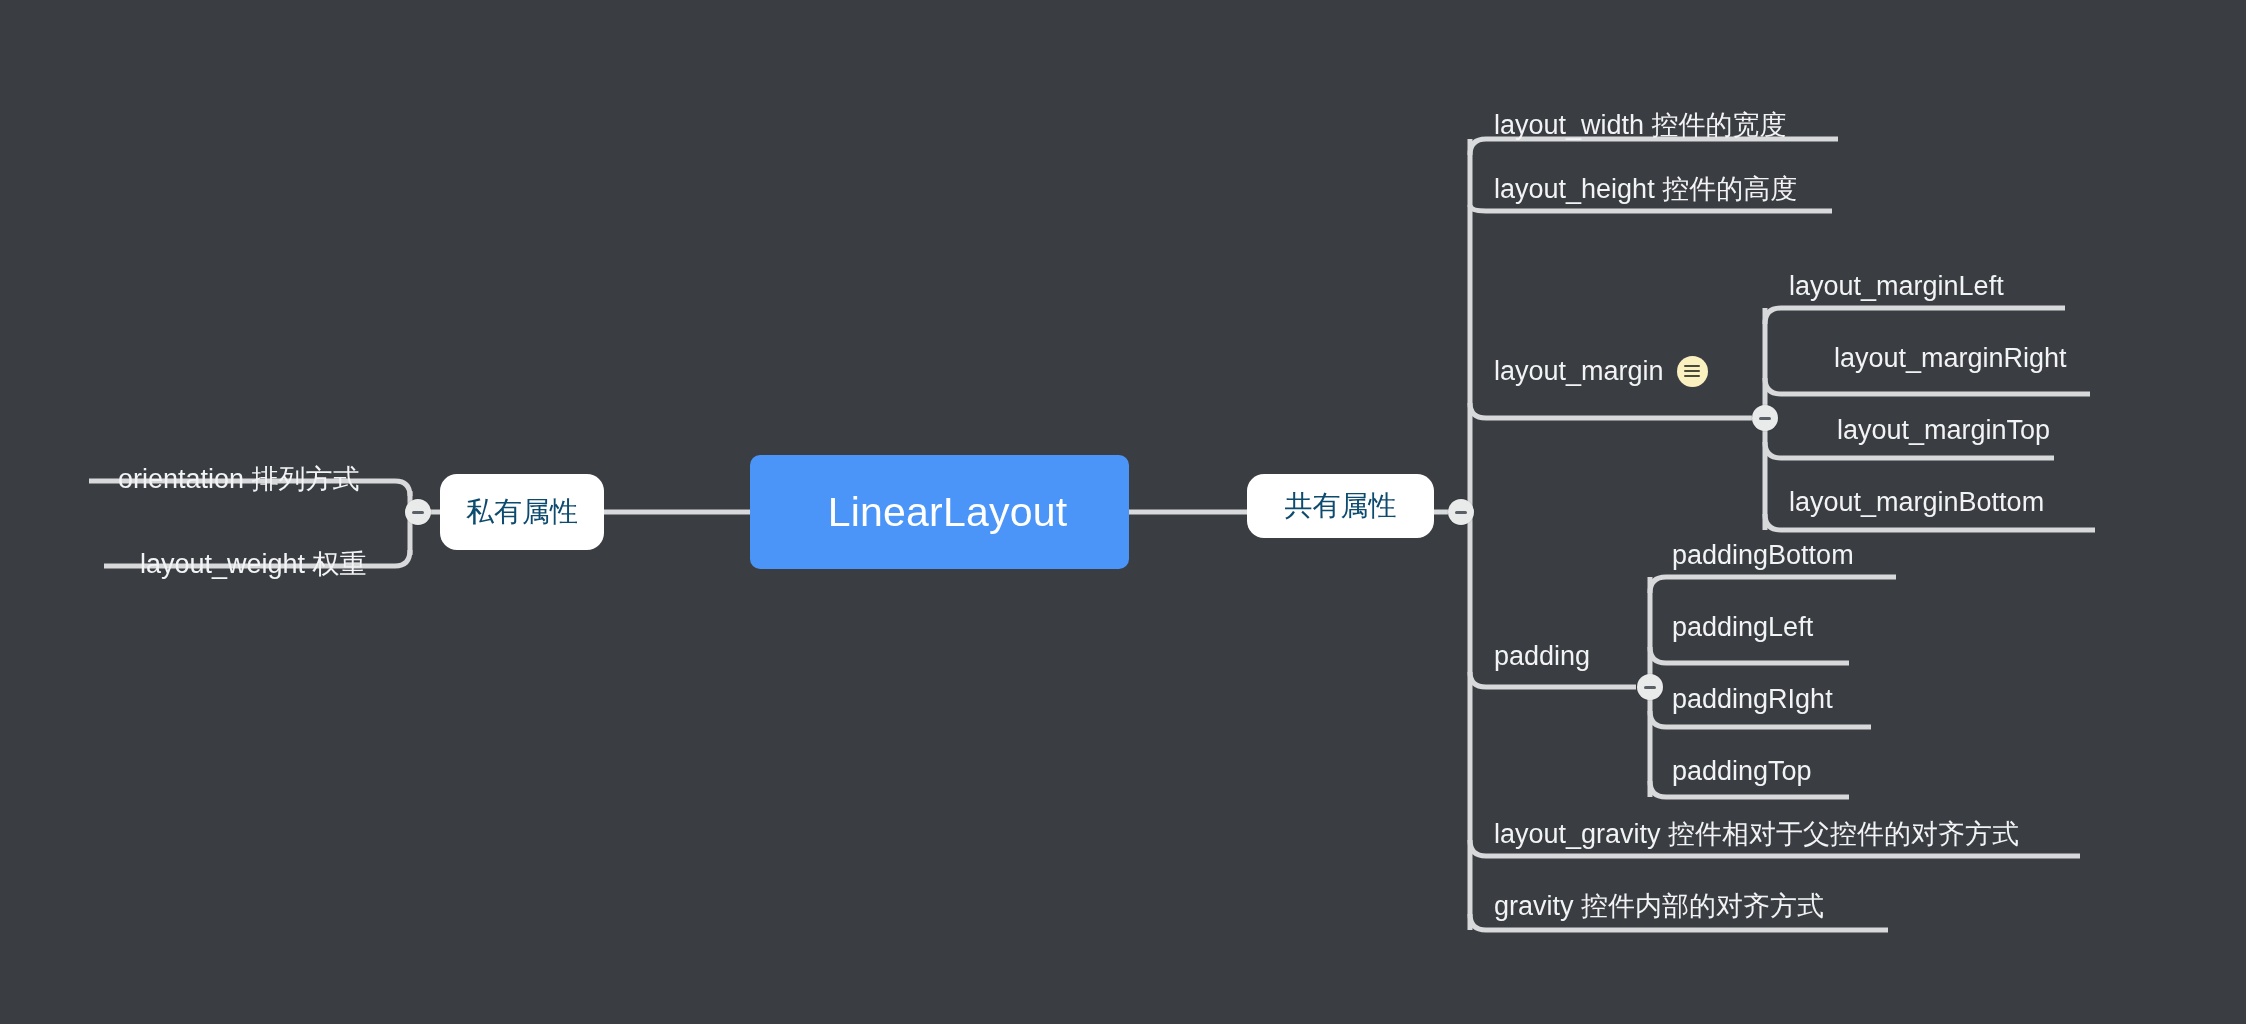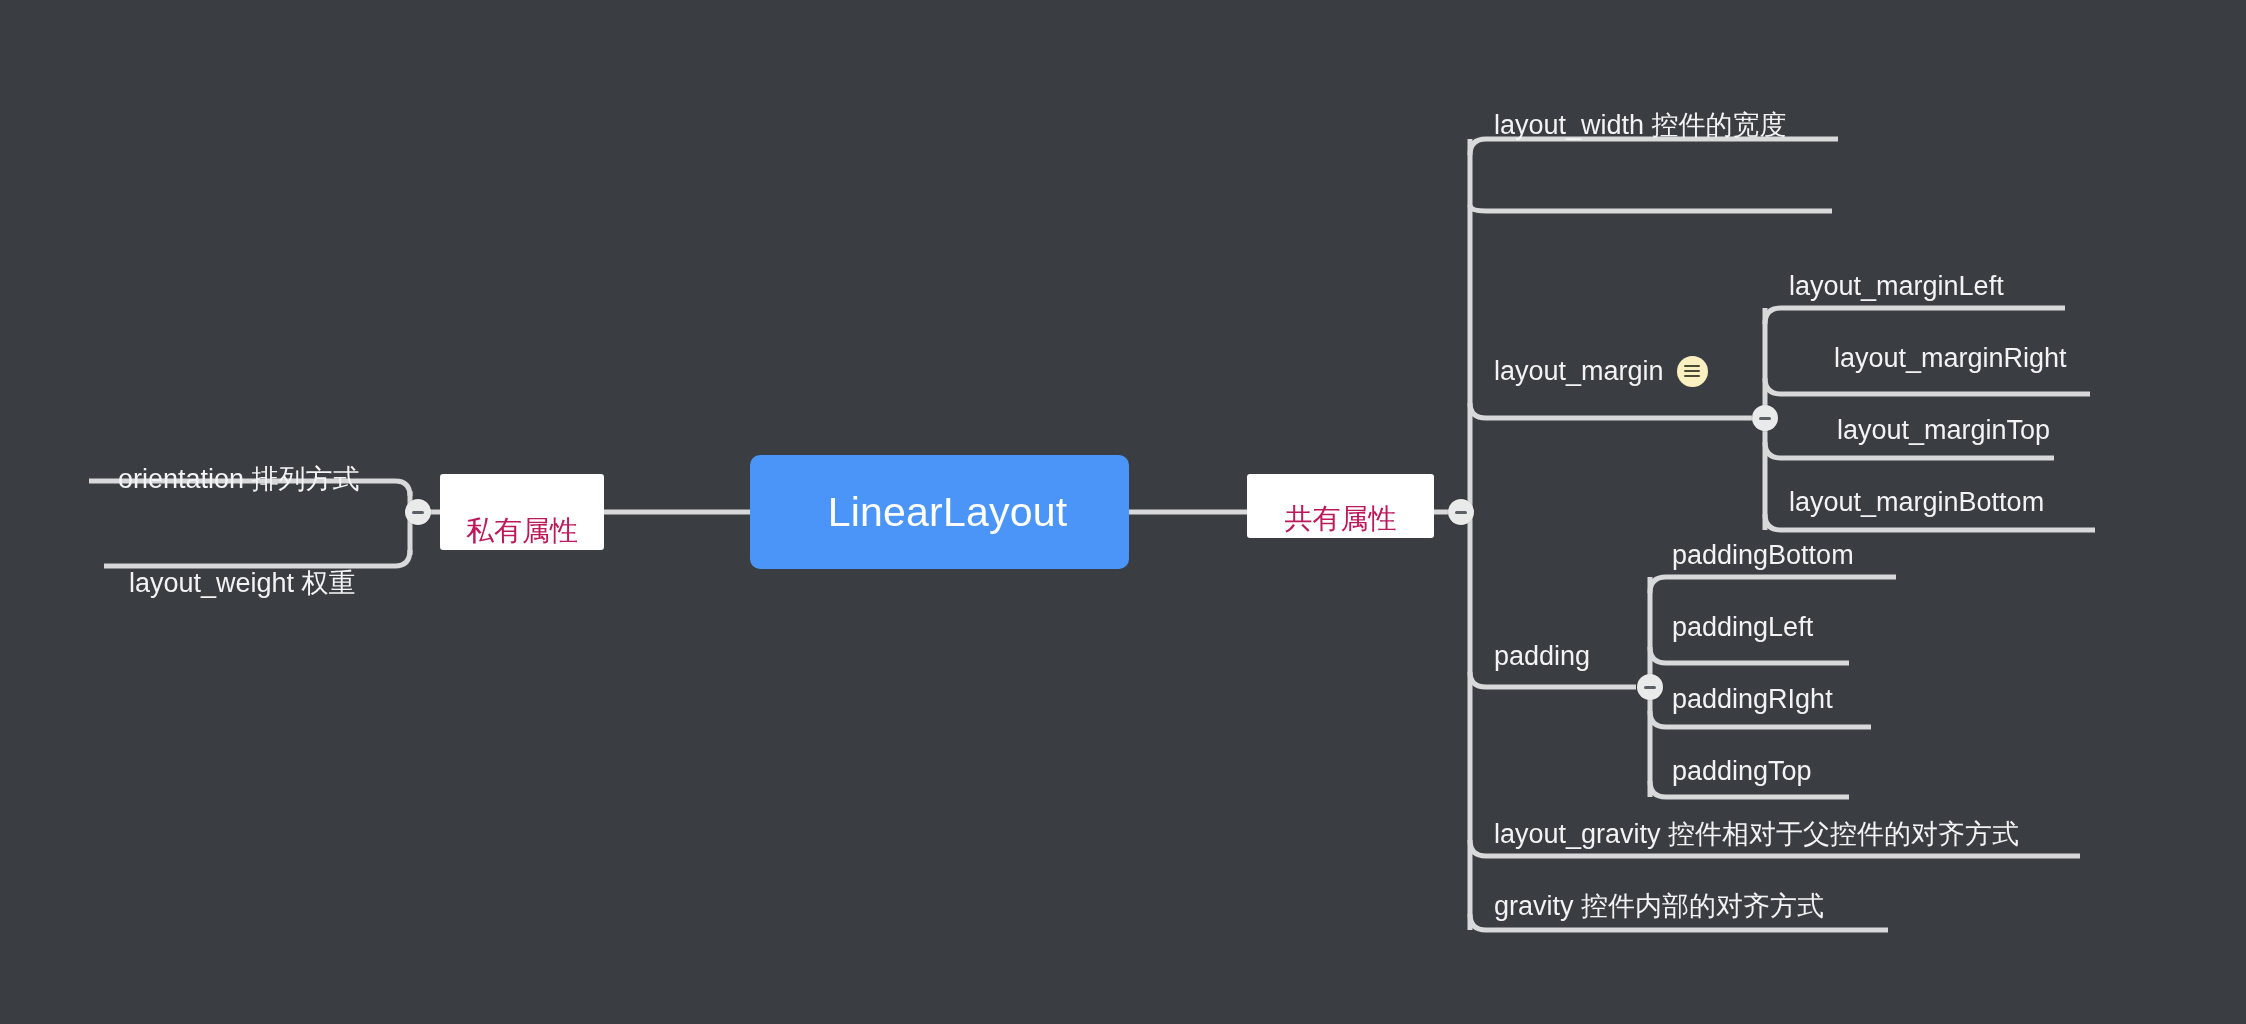--- a/index.html
+++ b/index.html
@@ -40,24 +40,24 @@
     font-size: 41px;
     letter-spacing: 0.2px;
     white-space: nowrap;
     box-sizing: border-box;
   }
 
   
   .white-node {
     position: absolute;
     background: #ffffff;
-    color: #be185d;
-    border-radius: 3px;
-    display: flex;
-    align-items: flex-end;
+    color: #0c4a6e;
+    border-radius: 17px;
+    display: flex;
+    align-items: center;
     justify-content: center;
     font-size: 28px;
     white-space: nowrap;
     box-sizing: border-box;
   }
 
   
   .leaf {
     position: absolute;
     color: #f2f3f4;
@@ -186,36 +186,39 @@
   </div>
 
   <div class="toggle" style="left:405px; top:499px;">
     <i></i>
   </div>
 
   <div class="leaf" style="left:118px; top:462px; height:34px;">
     <span>orientation 排列方式</span>
   </div>
 
-  <div class="leaf" style="left:129px; top:547px; height:34px;margin-top:19px;">
+  <div class="leaf" style="left:140px; top:547px; height:34px;">
     <span>layout_weight 权重</span>
   </div>
 
   <div class="white-node" style="left:1247px; top:474px; width:187px; height:64px;">
     <span>共有属性</span>
   </div>
 
   <div class="toggle" style="left:1448px; top:499px;">
     <i></i>
   </div>
 
   <div class="leaf" style="left:1494px; top:100px; height:34px;margin-top:8px;">
     <span>layout_width 控件的宽度</span>
   </div>
 
+  <div class="leaf" style="left:1494px; top:172px; height:34px;">
+    <span>layout_height 控件的高度</span>
+  </div>
 
   <div class="leaf mid" style="left:1494px; top:352px; height:38px;">
     <span>layout_margin</span>
     <span class="note-badge">
       <span class="bars">
           <i></i>
           <i></i>
           <i></i>
         </span>
     </span>

